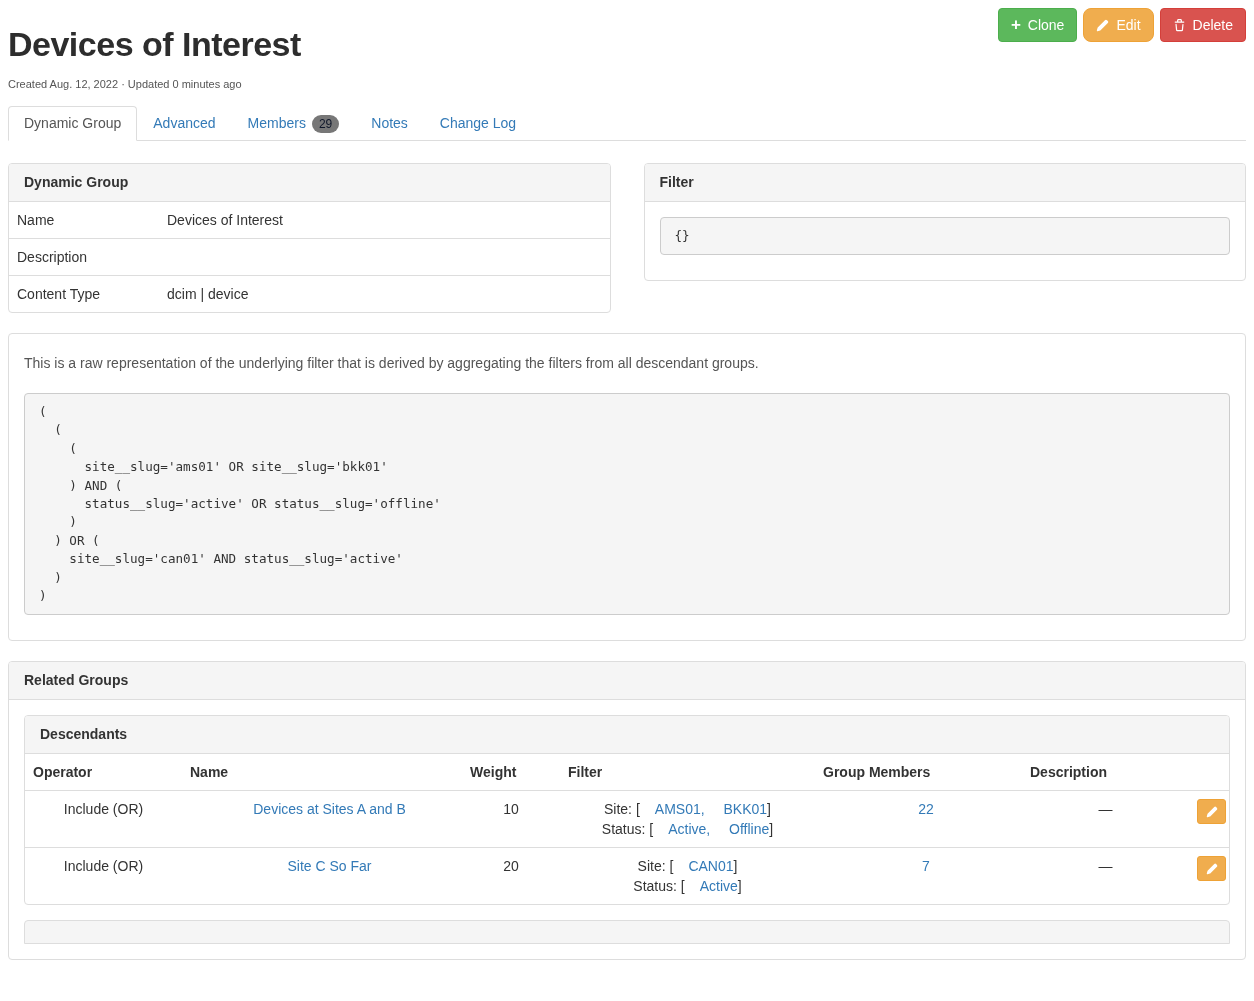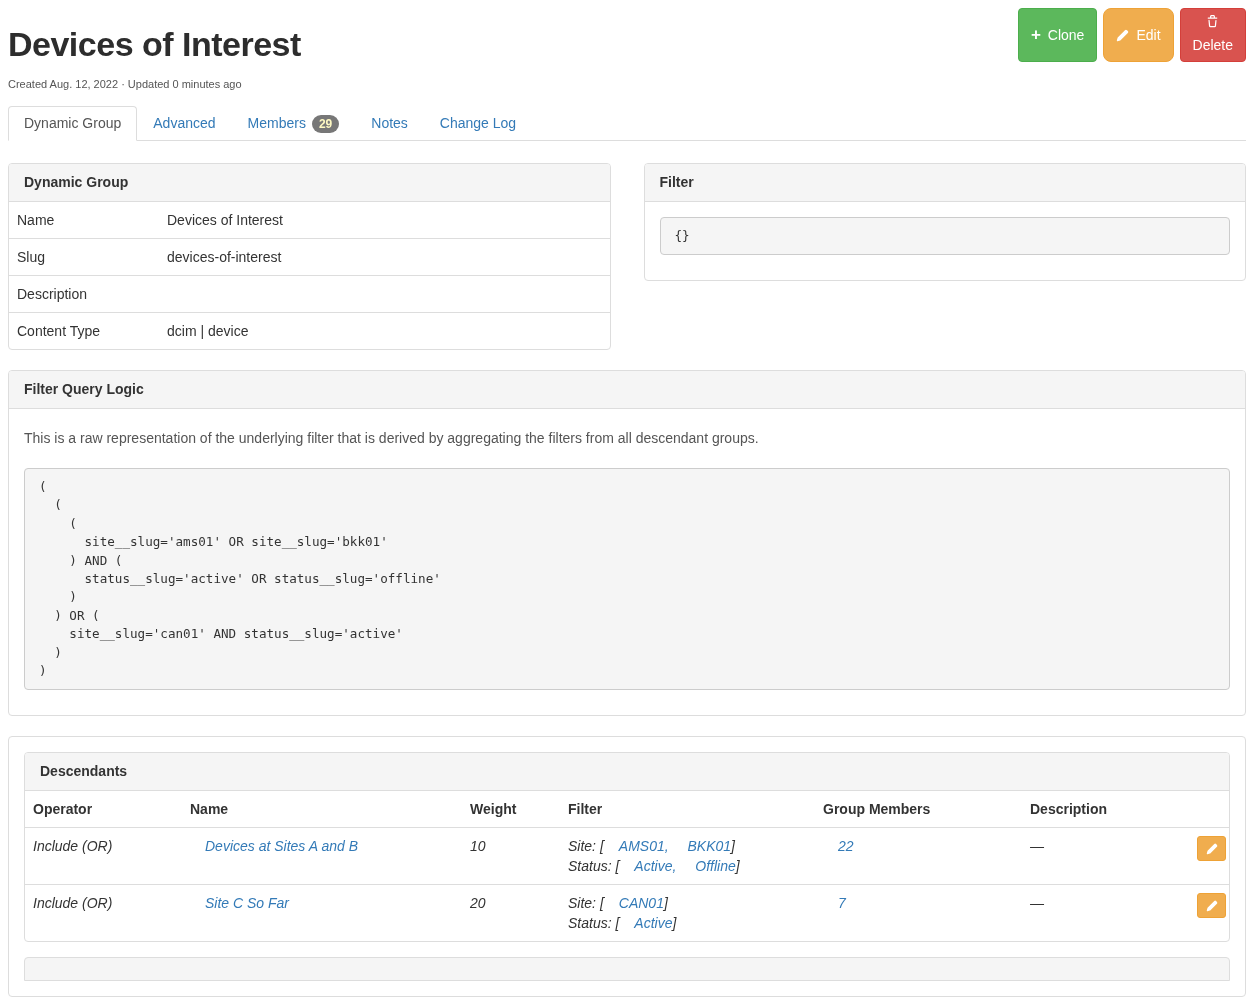--- a/index.html
+++ b/index.html
@@ -18,33 +18,33 @@
   }
   .container{padding:0 8px;}
 
   
   .action-buttons{position:absolute;top:8px;right:8px;display:flex;gap:6px;}
   .btn{display:inline-flex;align-items:center;gap:7px;padding:6px 12px;font-size:14px;
        color:#fff;border-radius:4px;border:1px solid transparent;cursor:pointer;line-height:20px;
        font-family:"Liberation Sans",sans-serif;}
   .btn-success{background:var(--success);border-color:var(--success-border);}
   .btn-warning{background:var(--warning);border-color:var(--warning-border);border-radius:8px;}
-  .btn-danger{background:var(--danger);border-color:var(--danger-border);flex-direction:column;}
+  .btn-danger{background:var(--danger);border-color:var(--danger-border);}
   .btn svg{display:block;}
   .plus-glyph{font-size:17px;font-weight:bold;line-height:16px;}
 
   h1{font-size:34px;line-height:40px;margin:24px 0 0;font-weight:bold;color:#2d2d2d;letter-spacing:-0.5px;}
   .meta{font-size:11px;color:var(--muted);margin:14px 0 16px;}
 
   
   .nav-tabs{display:flex;border-bottom:1px solid var(--panel-border);list-style:none;margin:0 0 22px;padding:0;}
   .tab{padding:7px 15px;margin-bottom:-1px;font-size:14px;line-height:19px;color:var(--link);
        cursor:pointer;border:1px solid transparent;border-radius:4px 4px 0 0;display:flex;align-items:center;gap:6px;}
   .tab.active{color:#555;background:#fff;border-color:var(--panel-border) var(--panel-border) #fff;}
-  .badge{background:var(--badge);color:#fef9c3;font-size:12px;font-weight:bold;padding:2px 7px;border-radius:10px;line-height:14px;}
+  .badge{background:var(--badge);color:#0f172a;font-size:12px;font-weight:normal;padding:2px 7px;border-radius:10px;line-height:14px;}
 
   
   .panel{border:1px solid var(--panel-border);border-radius:4px;background:#fff;}
   .panel-heading{background:var(--panel-head-bg);padding:9px 15px;font-weight:bold;font-size:14px;line-height:19px;
                  border-bottom:1px solid var(--panel-border);border-radius:3px 3px 0 0;color:var(--text);}
   .panel-body{padding:15px;}
 
   .row2{display:flex;gap:33px;align-items:flex-start;margin-bottom:20px;}
   .col{flex:1;min-width:0;}
 
@@ -56,21 +56,21 @@
 
   pre.codeblock{background:var(--code-bg);border:1px solid var(--code-border);border-radius:4px;
       padding:9px 14px;margin:0 0 10px;font-family:"DejaVu Sans Mono","Liberation Mono",monospace;
       font-size:12.6px;line-height:18.4px;color:var(--text);white-space:pre;overflow:hidden;}
 
   .fql-desc{color:var(--muted);margin:4px 0 20px;font-size:14px;line-height:20px;}
 
   
   table.desc{width:100%;border-collapse:collapse;table-layout:fixed;}
   table.desc th{padding:8px;text-align:left;font-weight:bold;font-size:14px;line-height:20px;border-bottom:1px solid var(--panel-border);margin-left:13px;}
-  table.desc td{padding:8px;text-align:left;font-size:14px;line-height:20px;vertical-align:top;border-top:1px solid var(--panel-border);font-style:italic;}
+  table.desc td{padding:8px;text-align:center;font-size:14px;line-height:20px;vertical-align:top;border-top:1px solid var(--panel-border);}
   table.desc tbody tr:first-child td{border-top:none;}
   a.lnk{color:var(--link);text-decoration:none;cursor:pointer;margin-left:15px;}
   .sep{color:var(--link);}
   .edit-btn{width:29px;height:25px;background:var(--warning);border:1px solid var(--warning-border);
             border-radius:3px;display:inline-flex;align-items:center;justify-content:center;cursor:pointer;}
   td.actions{text-align:right;}
 
   .partial-header{margin-top:15px;height:24px;background:var(--panel-head-bg);
                   border:1px solid var(--panel-border);border-radius:4px 4px 0 0;}
 </style>
@@ -127,24 +127,20 @@
     <div class="col">
       <div class="panel">
         <div class="panel-heading">Dynamic Group</div>
         <table class="attr">
           <tbody>
               <tr>
                 <th>Name</th>
                 <td>Devices of Interest</td>
               </tr>
               <tr>
-                <th>Slug</th>
-                <td>devices-of-interest</td>
-              </tr>
-              <tr>
                 <th>Description</th>
                 <td></td>
               </tr>
               <tr>
                 <th>Content Type</th>
                 <td>dcim | device</td>
               </tr>
             </tbody>
         </table>
       </div>
@@ -153,38 +149,38 @@
       <div class="panel">
         <div class="panel-heading">Filter</div>
         <div class="panel-body">
           <pre class="codeblock">{}</pre>
         </div>
       </div>
     </div>
   </div>
 
   <div class="panel" style="margin-bottom:20px;">
-    <div class="panel-heading">Filter Query Logic</div>
     <div class="panel-body">
       <p class="fql-desc">This is a raw representation of the underlying filter that is derived by aggregating the filters from all descendant groups.</p>
       <pre class="codeblock">(
   (
     (
       site__slug='ams01' OR site__slug='bkk01'
     ) AND (
       status__slug='active' OR status__slug='offline'
     )
   ) OR (
     site__slug='can01' AND status__slug='active'
   )
 )</pre>
     </div>
   </div>
 
   <div class="panel">
+    <div class="panel-heading">Related Groups</div>
     <div class="panel-body">
       <div class="panel">
         <div class="panel-heading">Descendants</div>
         <table class="desc">
           <colgroup>
             <col style="width:157px">
               <col style="width:280px">
               <col style="width:98px">
             <col style="width:255px">
               <col style="width:207px">

